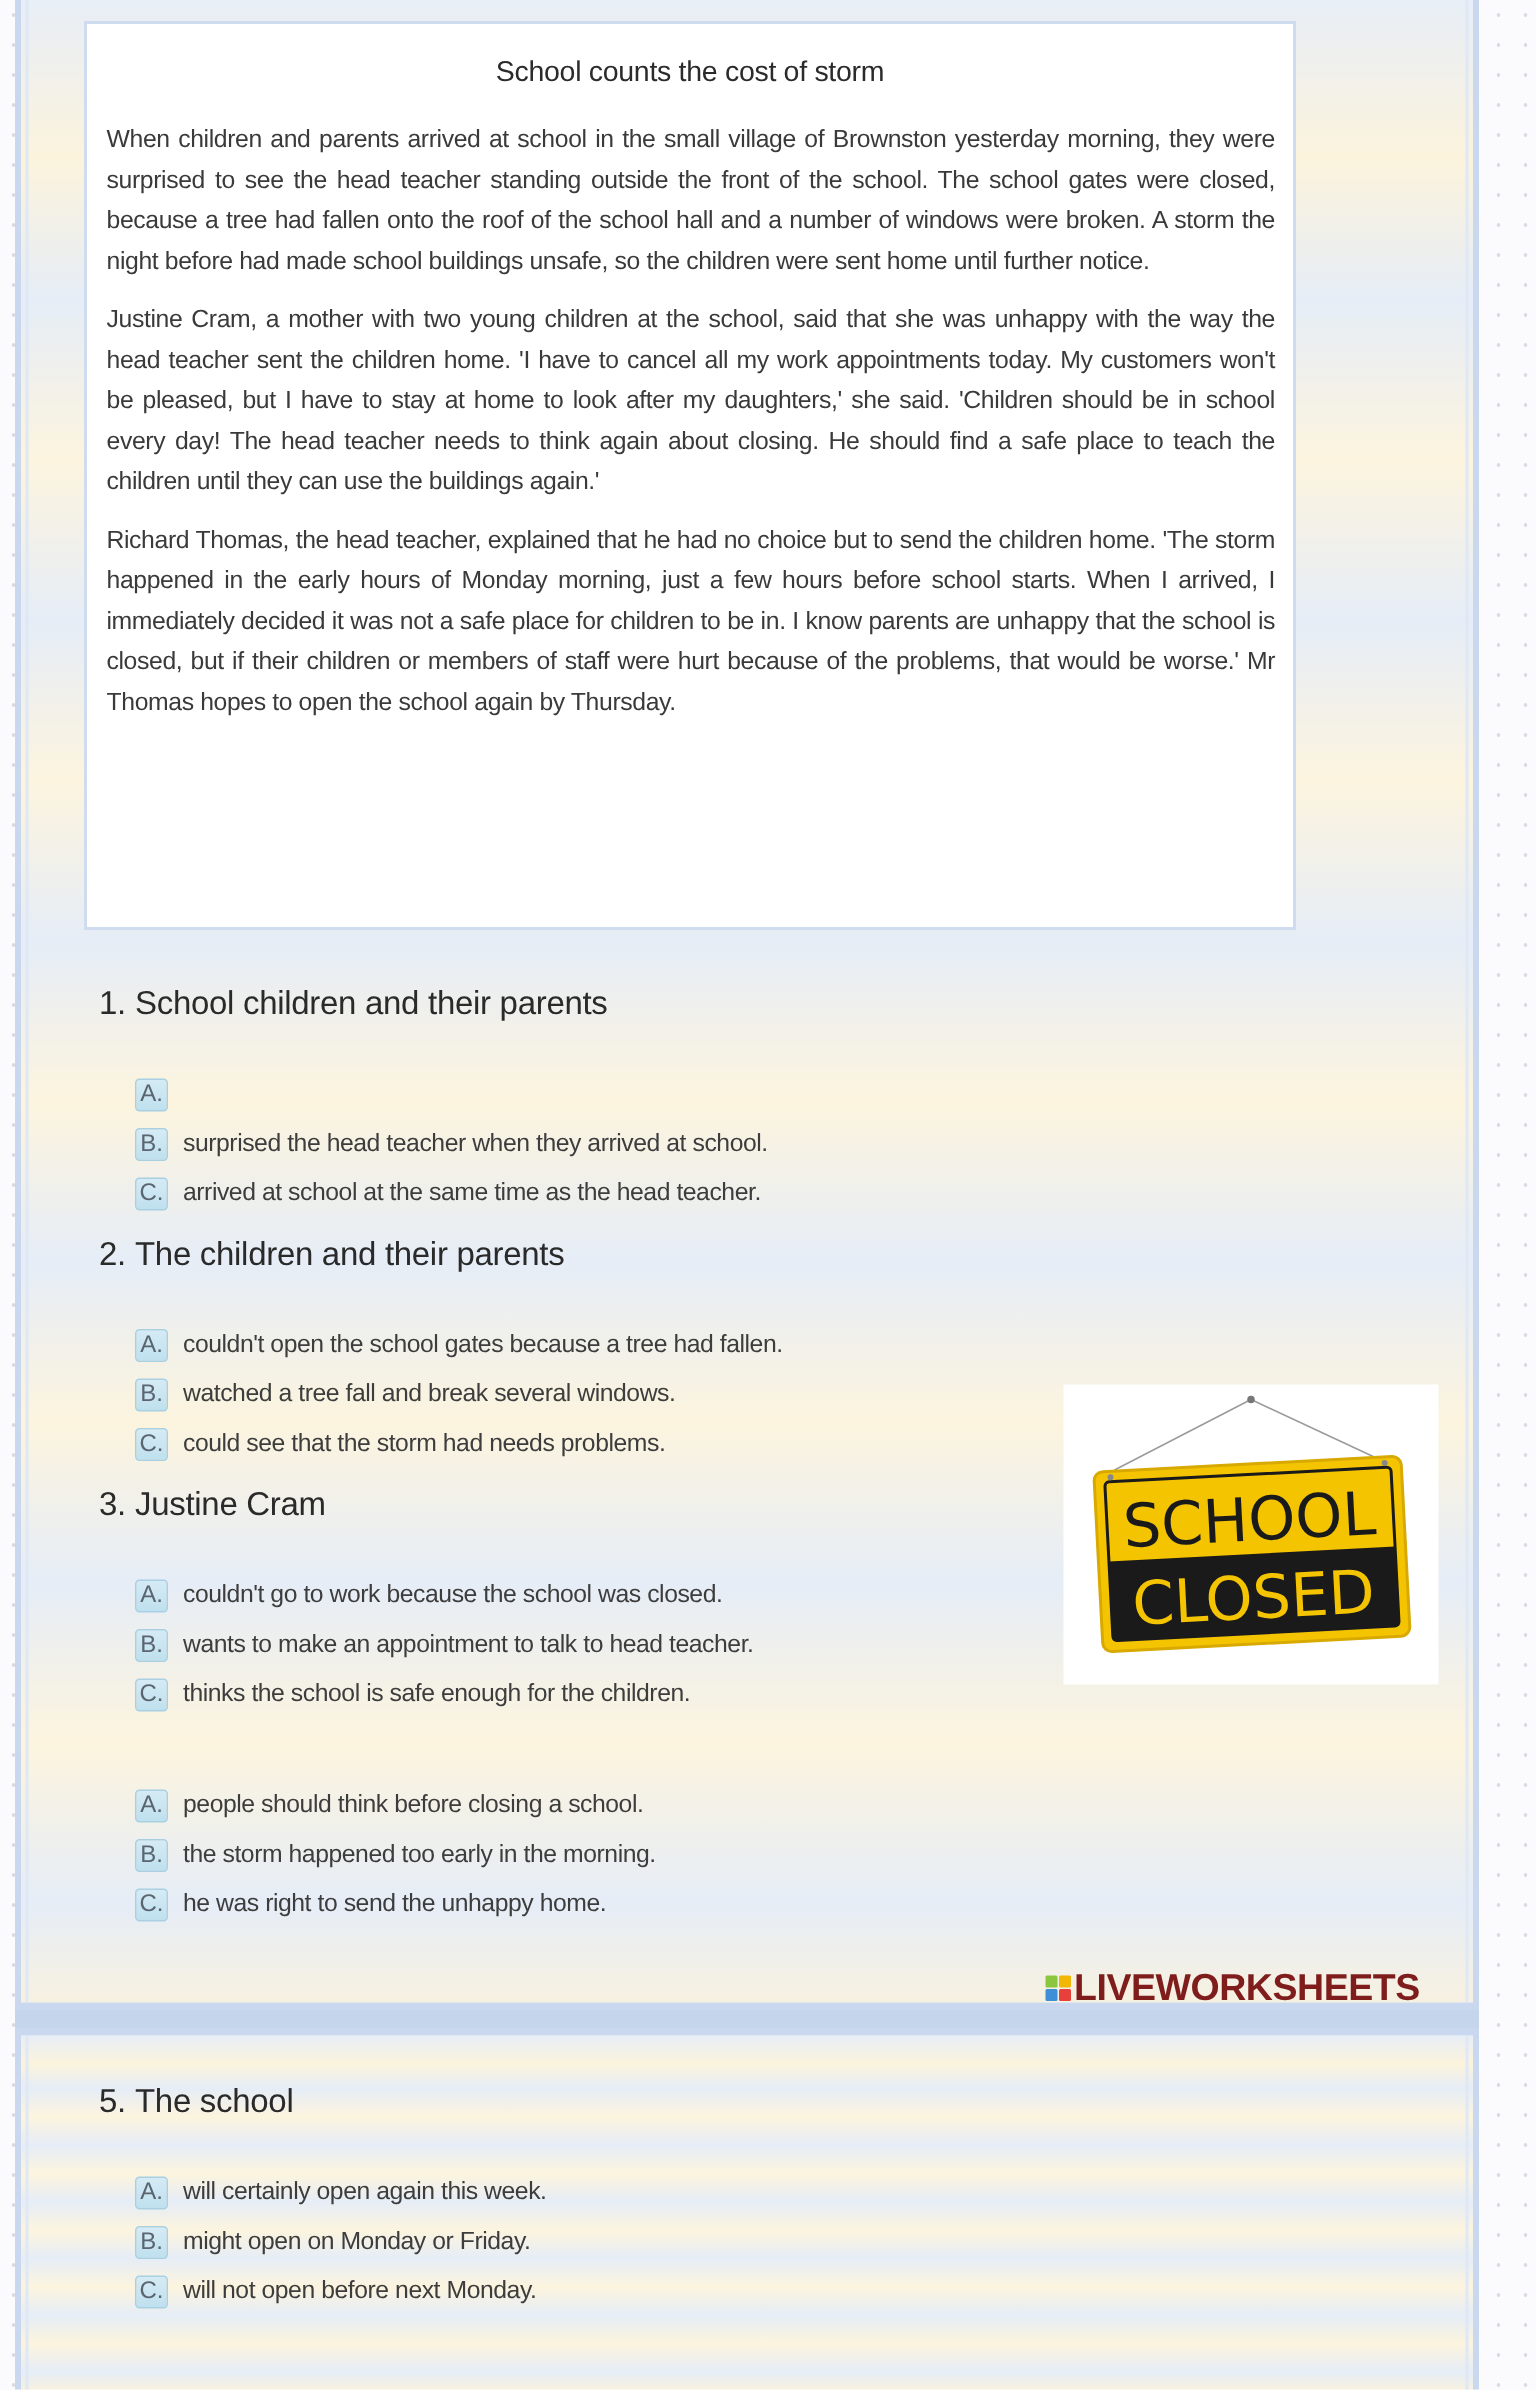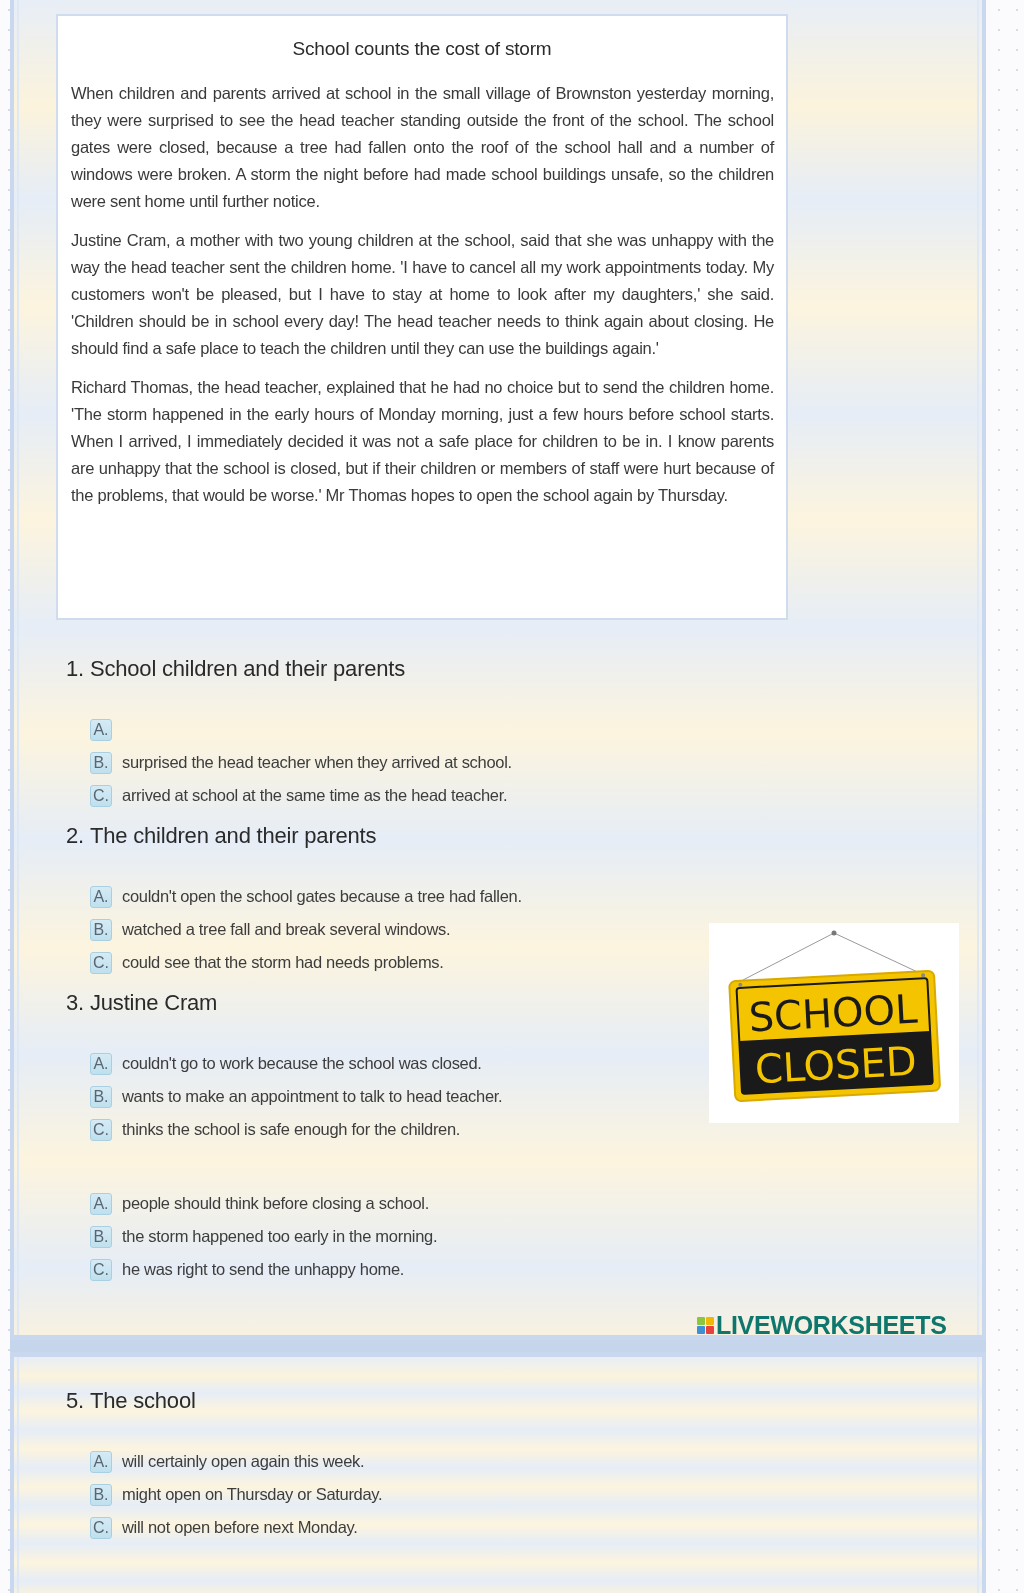--- a/index.html
+++ b/index.html
@@ -26,21 +26,21 @@
     pointer-events: none;
   }
   .frame-top { top: 0; height: 1340px; border-bottom: 5px solid #c9d8ee; }
   .frame-bottom { top: 1352px; height: 241px; border-top: 5px solid #c9d8ee; }
   .gap-bar {
     position: absolute; left: 10px; width: 976px; top: 1340px; height: 12px;
     background: #c5d5ec;
   }
 
   .article {
-    position: absolute; left: 56px; top: 14px; width: 732px; height: 606px;
+    position: absolute; left: 56px; top: 14px; width: 808px; height: 606px;
     background: #ffffff; border: 2px solid #cfdcef; box-sizing: border-box;
   }
   .article-title {
     position: absolute; left: 0; right: 0; top: 22px; text-align: center;
     font-size: 19px; color: #2b2b2b; letter-spacing: -0.2px;
   }
   .article-body {
     position: absolute; left: 13px; right: 12px; top: 64px;
     font-size: 16.5px; line-height: 27px; color: #3a3a3a;
     text-align: justify; letter-spacing: -0.25px;
@@ -170,21 +170,21 @@
   <div class="q-title">
     <span class="num">5.</span><span>The school</span>
   </div>
   <div class="options">
     <div class="option">
         <span class="opt-letter">A.</span>
         <span class="opt-text">will certainly open again this week.</span>
       </div>
     <div class="option">
         <span class="opt-letter">B.</span>
-        <span class="opt-text">might open on Thursday or Saturday.</span>
+        <span class="opt-text">might open on Monday or Friday.</span>
       </div>
     <div class="option">
         <span class="opt-letter">C.</span>
         <span class="opt-text">will not open before next Monday.</span>
       </div>
   </div>
 </div>
 
 <div class="sign-box">
   <svg width="250" height="200" viewBox="0 0 250 200">
@@ -203,14 +203,14 @@
   </svg>
 </div>
 
 <div class="lw-logo">
   <div class="lw-squares">
     <div class="lw-sq" style="background: rgb(140, 198, 63);"></div>
     <div class="lw-sq" style="background: rgb(242, 183, 5);"></div>
     <div class="lw-sq" style="background: rgb(61, 143, 214);"></div>
     <div class="lw-sq" style="background: rgb(232, 64, 58);"></div>
   </div>
-  <span class="lw-text" style="color: #0f766e;">LIVEWORKSHEETS</span>
+  <span class="lw-text" style="color: #7f1d1d;">LIVEWORKSHEETS</span>
 </div>
 
 </body></html>

